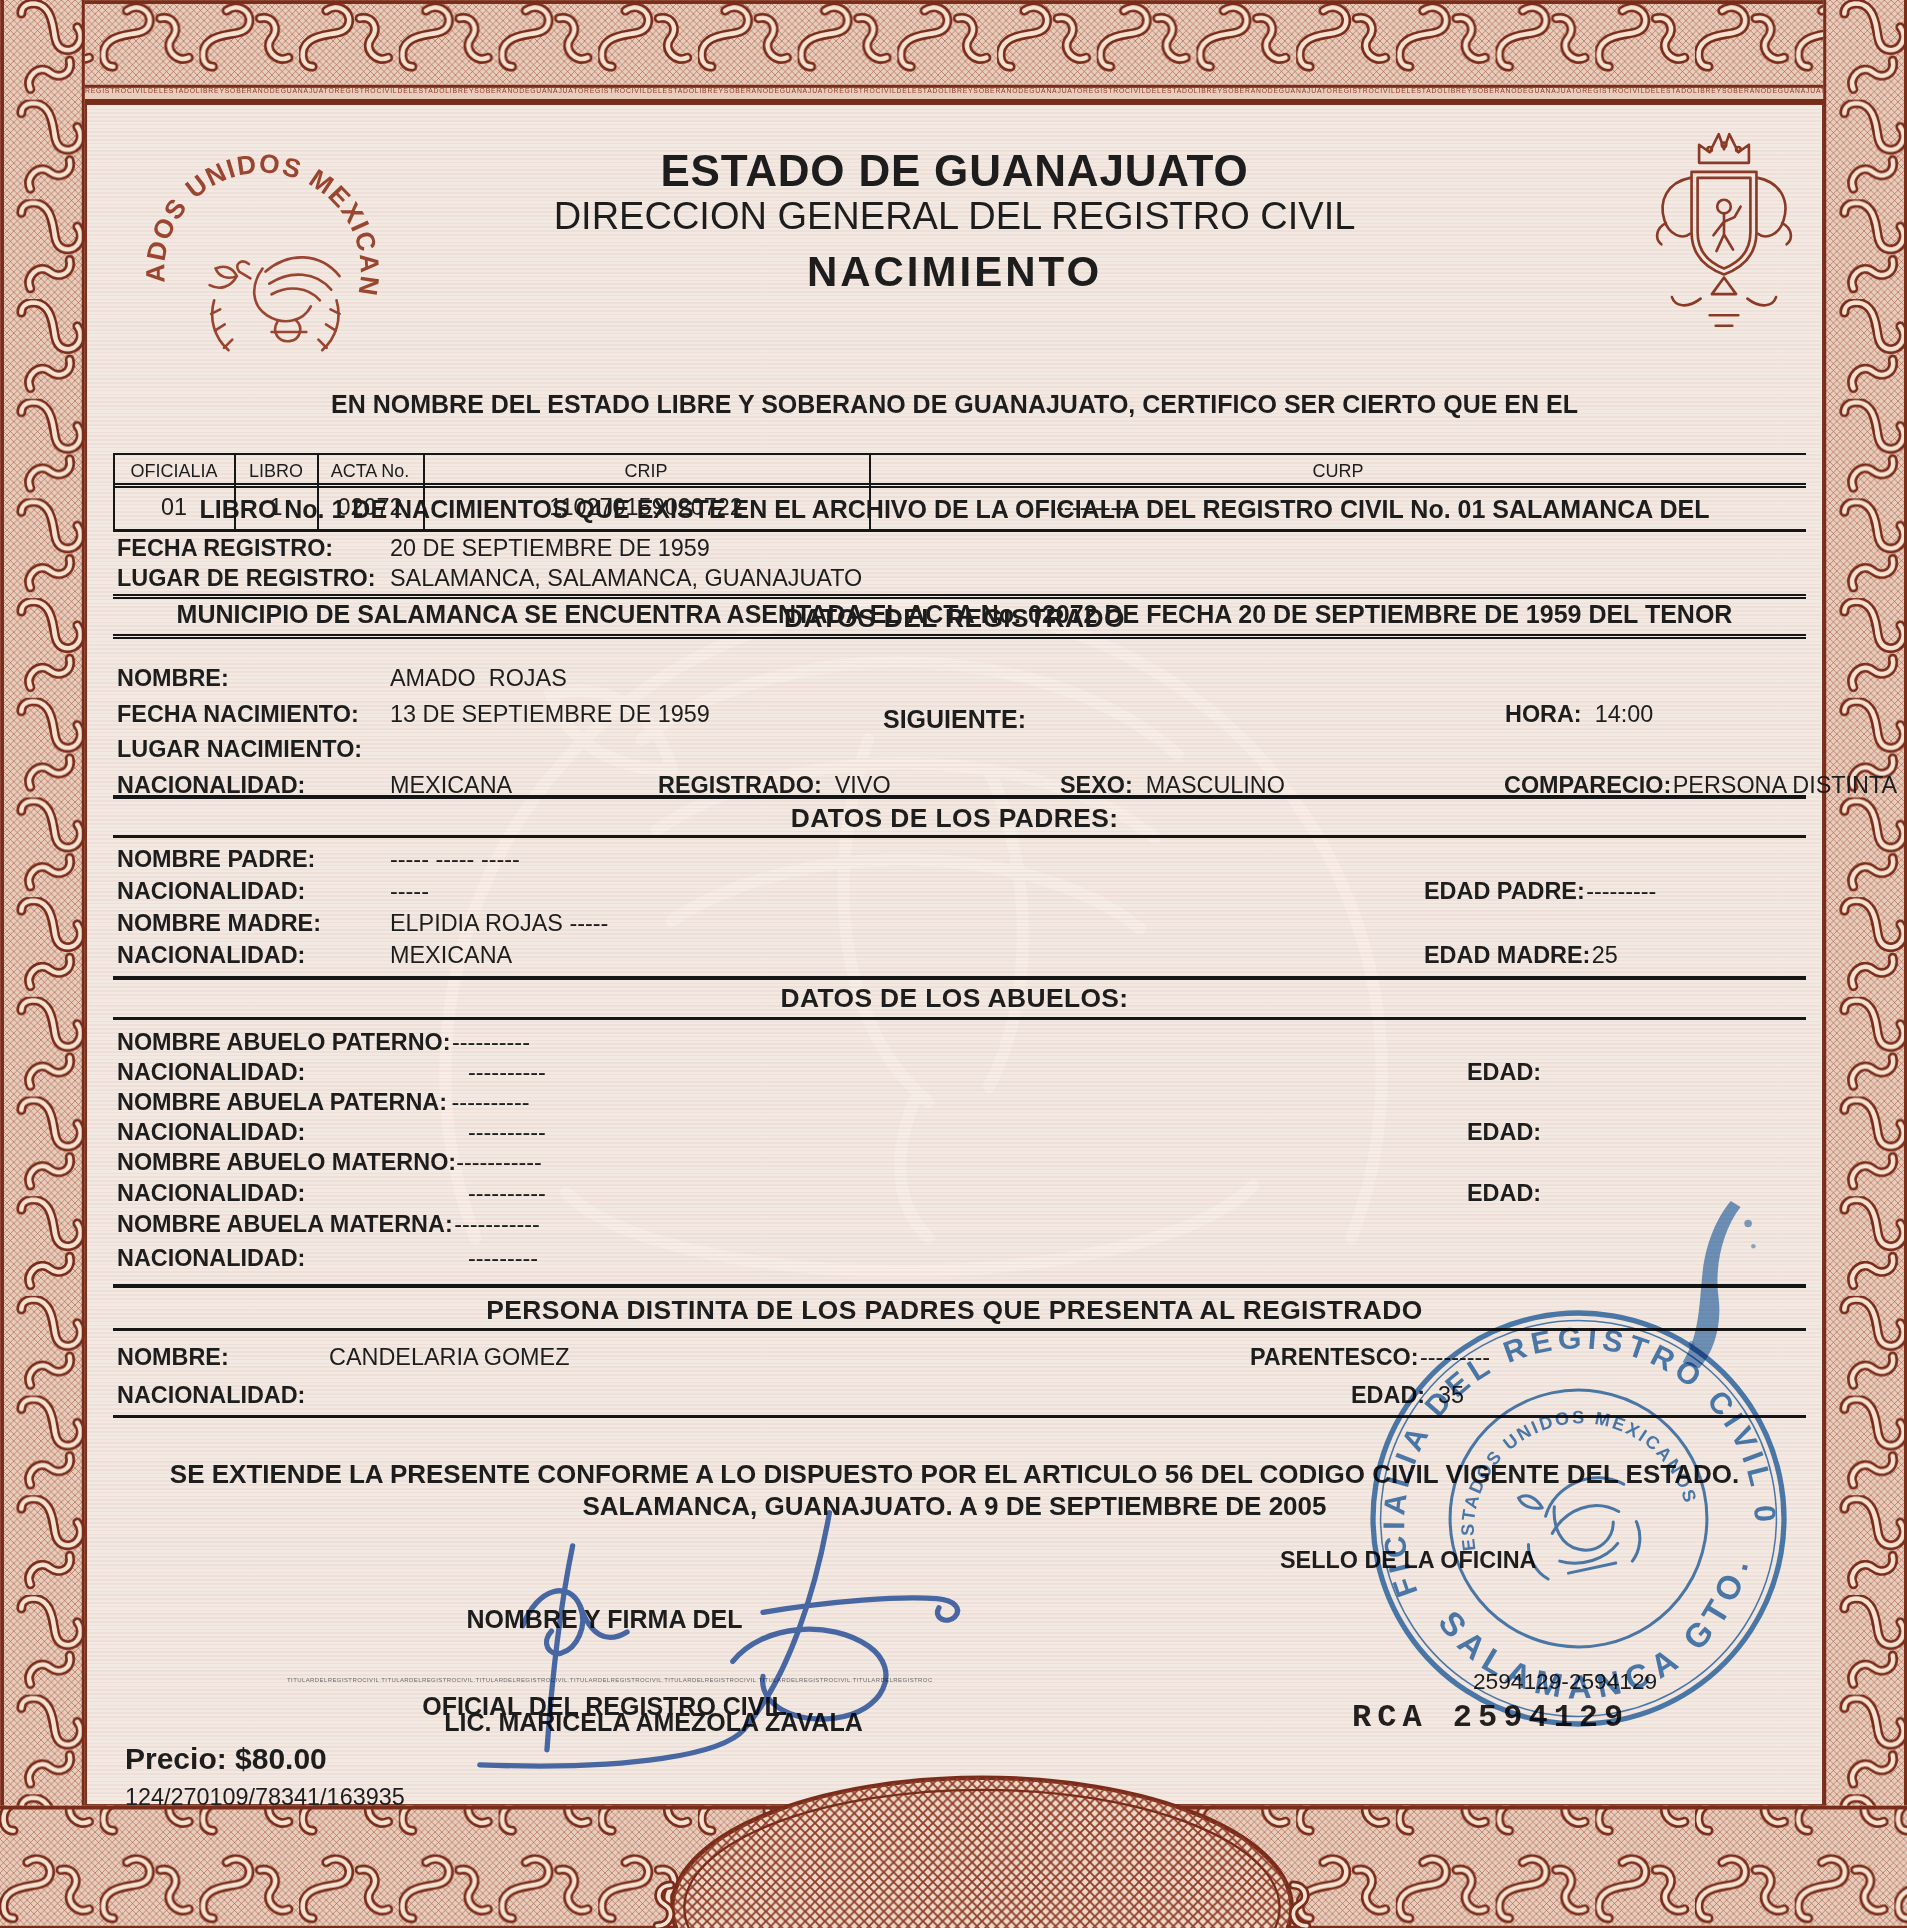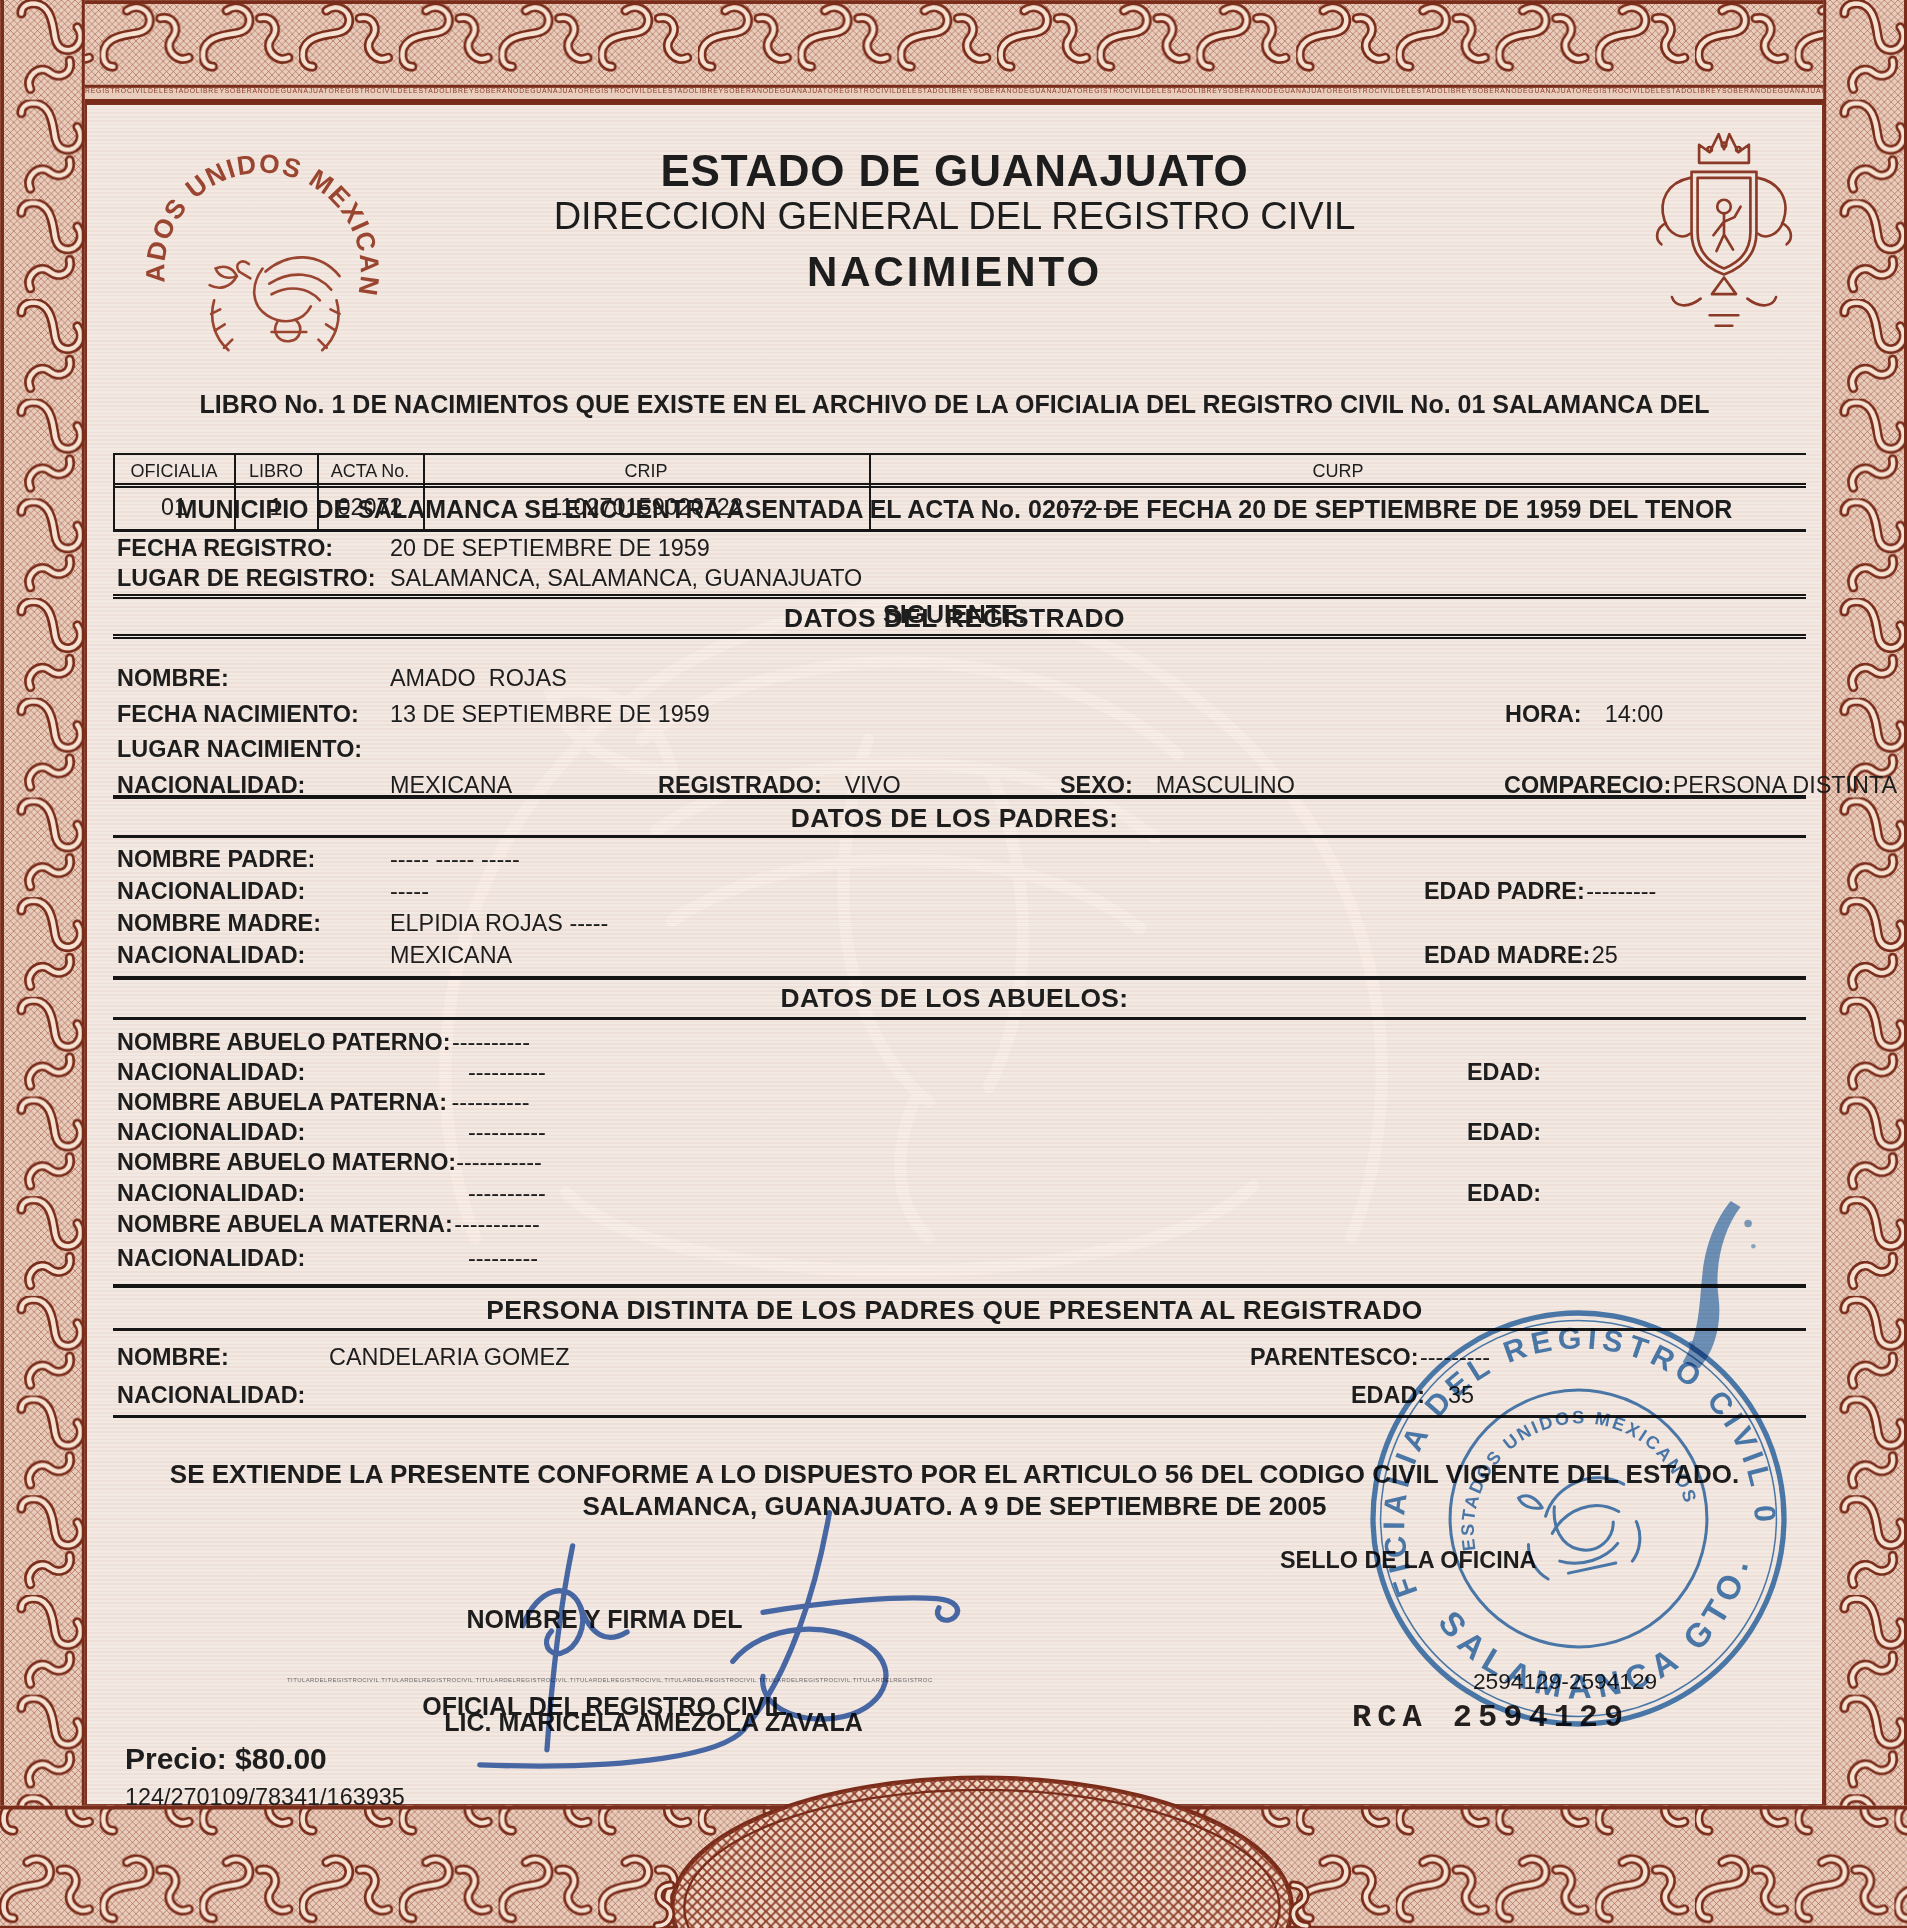--- a/index.html
+++ b/index.html
@@ -8,21 +8,21 @@
   .band{position:absolute;display:block;}
   .paper{position:absolute;left:85px;top:103px;width:1739px;height:1703px;box-sizing:border-box;
          background:#f3e9e3;border:2.3px solid #7d3322;}
   .paper-tex{position:absolute;left:87px;top:106px;width:1734px;height:1699px;pointer-events:none;
          background:repeating-linear-gradient(0deg,rgba(195,140,125,0.10) 0 1.5px,rgba(255,255,255,0) 1.5px 3.8px);}
   .abs{position:absolute;white-space:pre;}
   .cx{position:absolute;left:85px;width:1739px;text-align:center;white-space:pre;}
   .cc{position:absolute;transform:translateX(-50%);white-space:pre;}
   .lbl{font-weight:700;}
   .val{font-weight:400;}
-  .row b{font-weight:700;margin-right:23px;}
+  .row b{font-weight:700;margin-right:13px;}
   .fs31{font-size:23.4px;}
   .fs24{font-size:18px;}
   .sec{font-size:26.4px;font-weight:700;letter-spacing:0.4px;}
   .hr{position:absolute;left:113px;width:1693px;background:#161616;}
   .hr2{position:absolute;left:113px;width:1693px;height:5.3px;
        background:linear-gradient(180deg,#161616 0 2.3px,#f3e9e3 2.3px 3px,#161616 3px 5.3px);}
   .vl{position:absolute;width:2.3px;background:#161616;}
   .micro{font-size:6.8px;letter-spacing:0.8px;color:#8a3a28;overflow:hidden;height:10.6px;
          white-space:nowrap;font-family:"Liberation Sans",sans-serif;}
   .micro2{font-size:6px;letter-spacing:0.4px;color:#6b6b6b;overflow:hidden;height:7.6px;
@@ -168,20 +168,21 @@
       <path d="M162 250 c18 14 34 10 38 -2"></path>
       <path d="M112 272 h38 M120 286 h22"></path>
     </g>
   </svg>
 
   <div class="cx title1" style="top:146px">ESTADO DE GUANAJUATO</div>
   <div class="cx title2" style="top:195px">DIRECCION GENERAL DEL REGISTRO CIVIL</div>
   <div class="cx title3" style="top:248px">NACIMIENTO</div>
 
   <div class="cx para" style="top:317px">
+    <div>EN NOMBRE DEL ESTADO LIBRE Y SOBERANO DE GUANAJUATO, CERTIFICO SER CIERTO QUE EN EL</div>
     <div>LIBRO No. 1 DE NACIMIENTOS QUE EXISTE EN EL ARCHIVO DE LA OFICIALIA DEL REGISTRO CIVIL No. 01 SALAMANCA DEL</div>
     <div>MUNICIPIO DE SALAMANCA SE ENCUENTRA ASENTADA EL ACTA No. 02072 DE FECHA 20 DE SEPTIEMBRE DE 1959 DEL TENOR</div>
     <div>SIGUIENTE:</div>
   </div>
 
   <div>
     <div class="hr" style="top:453px;height:2.3px"></div>
     <span class="cc fs24" style="left:174px;top:461px">OFICIALIA</span>
     <span class="cc fs24" style="left:276px;top:461px">LIBRO</span>
     <span class="cc fs24" style="left:370px;top:461px">ACTA No.</span>

